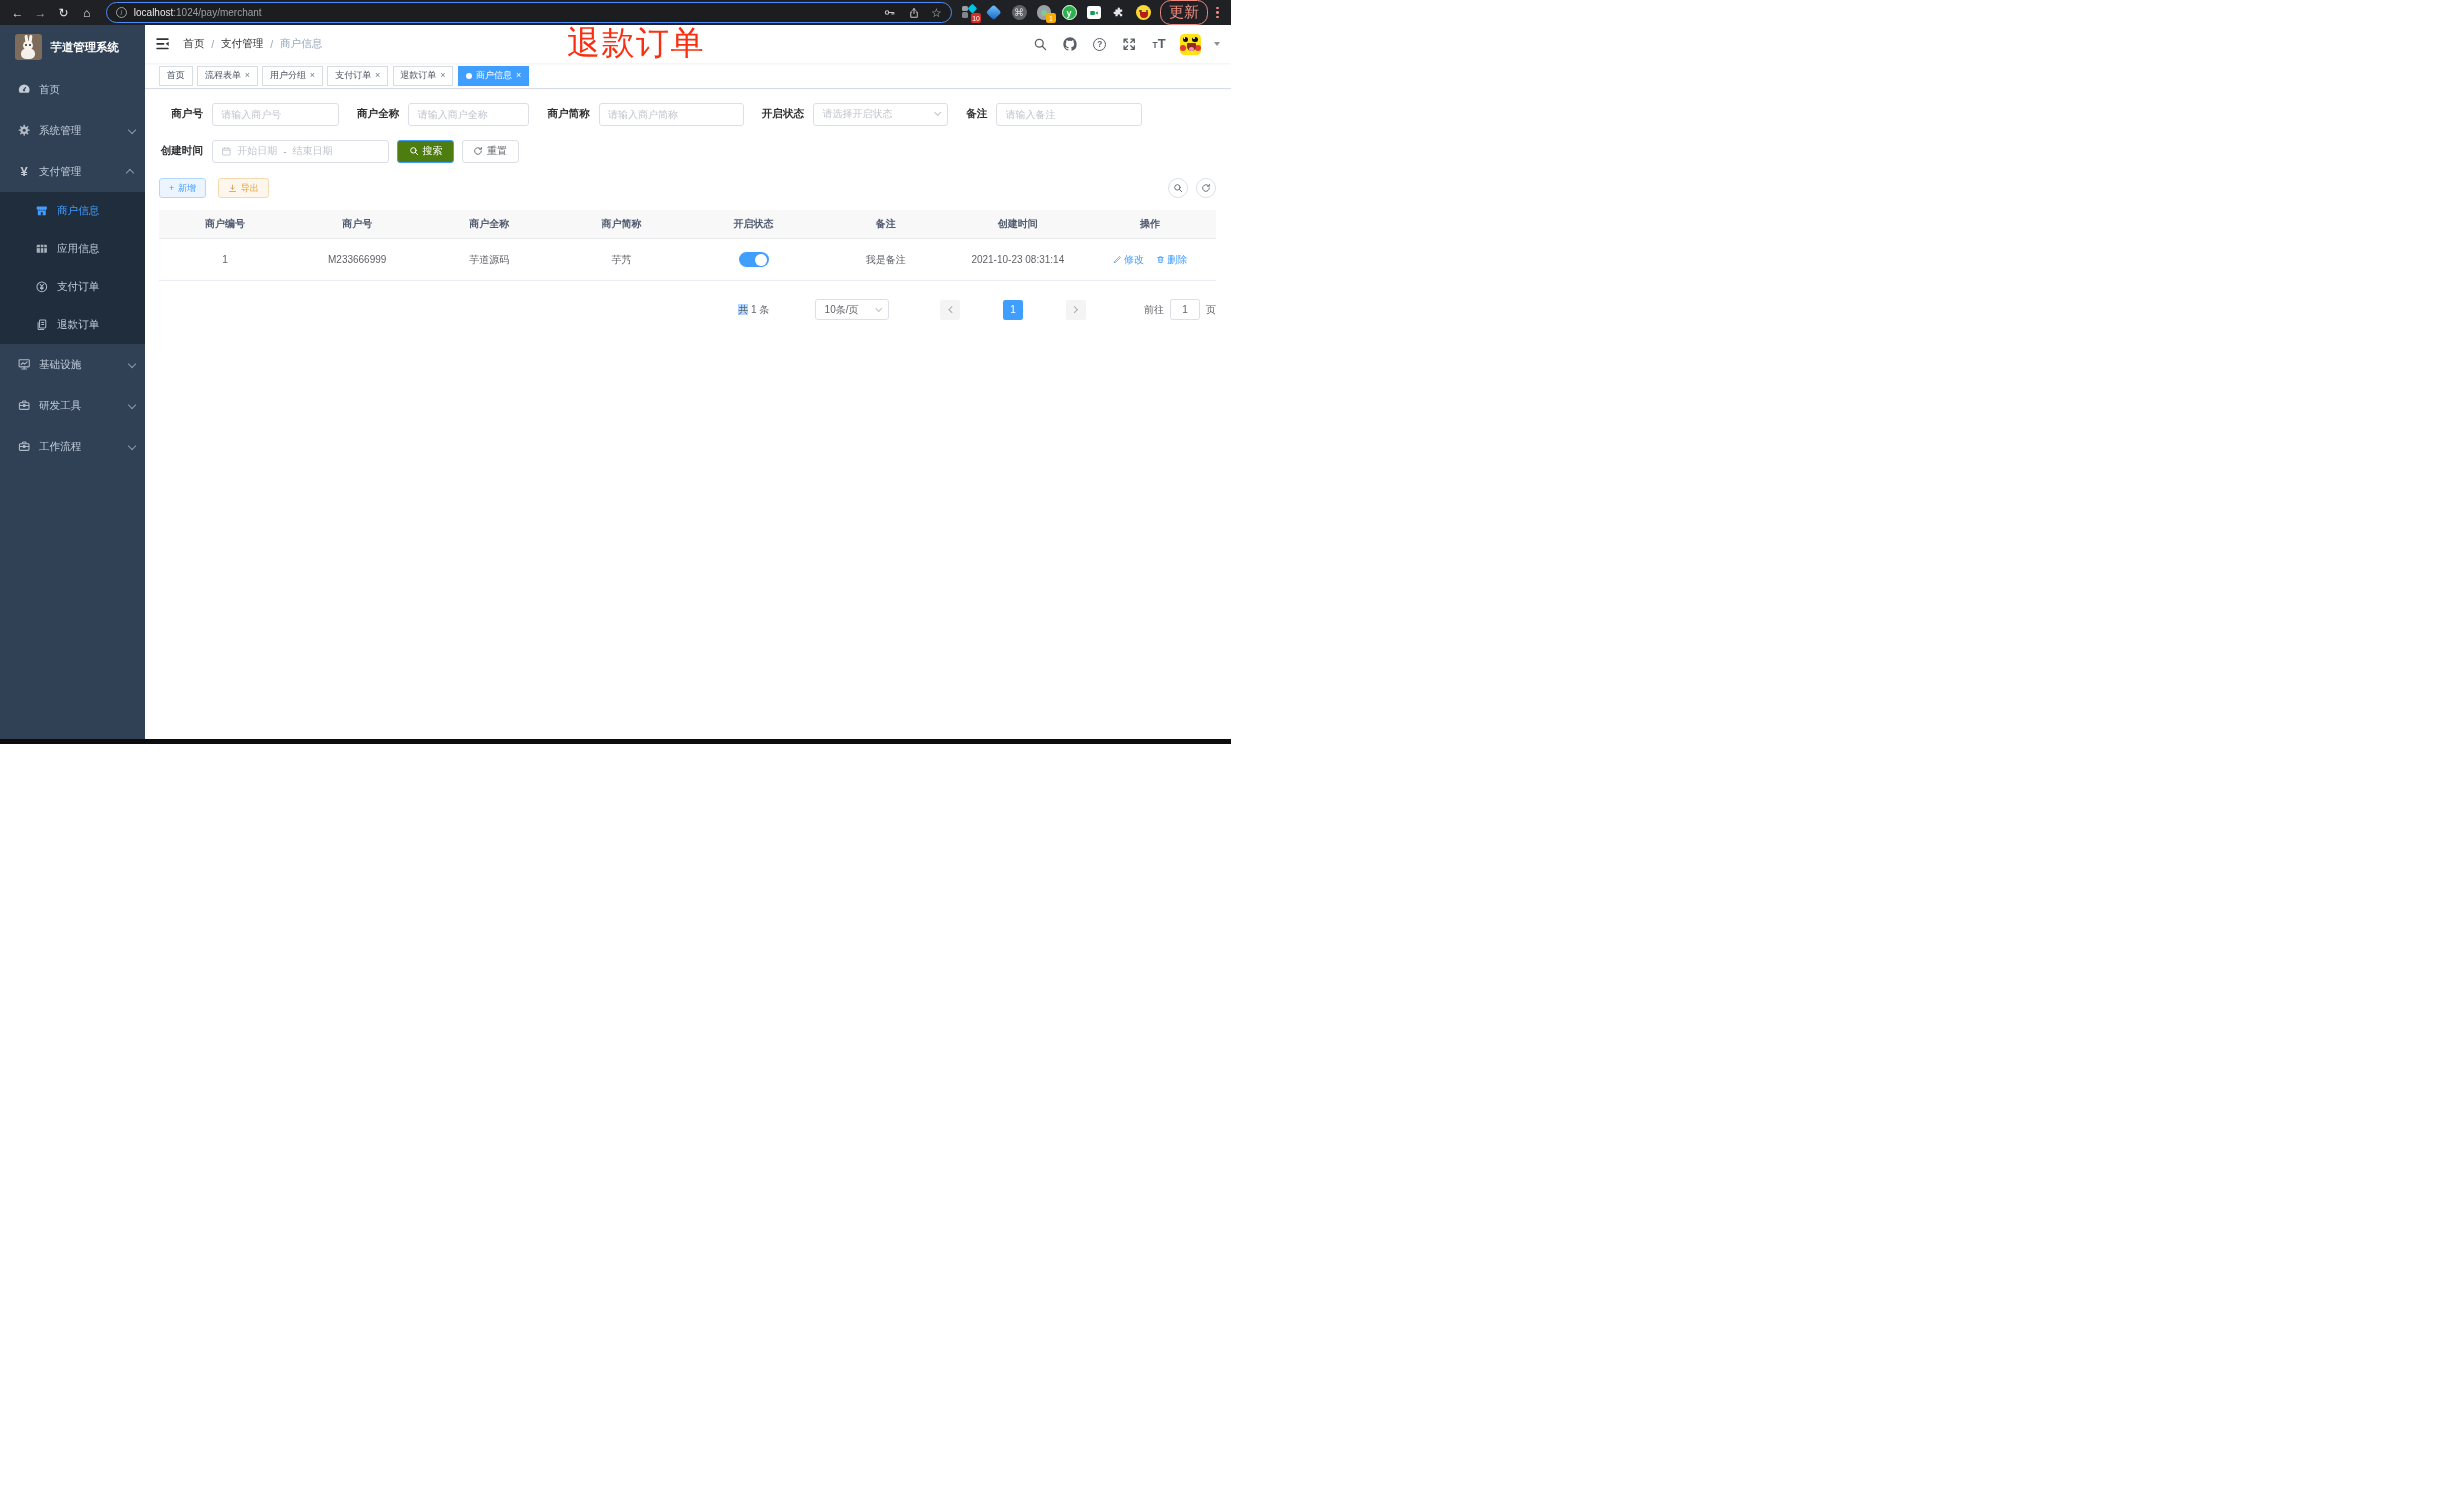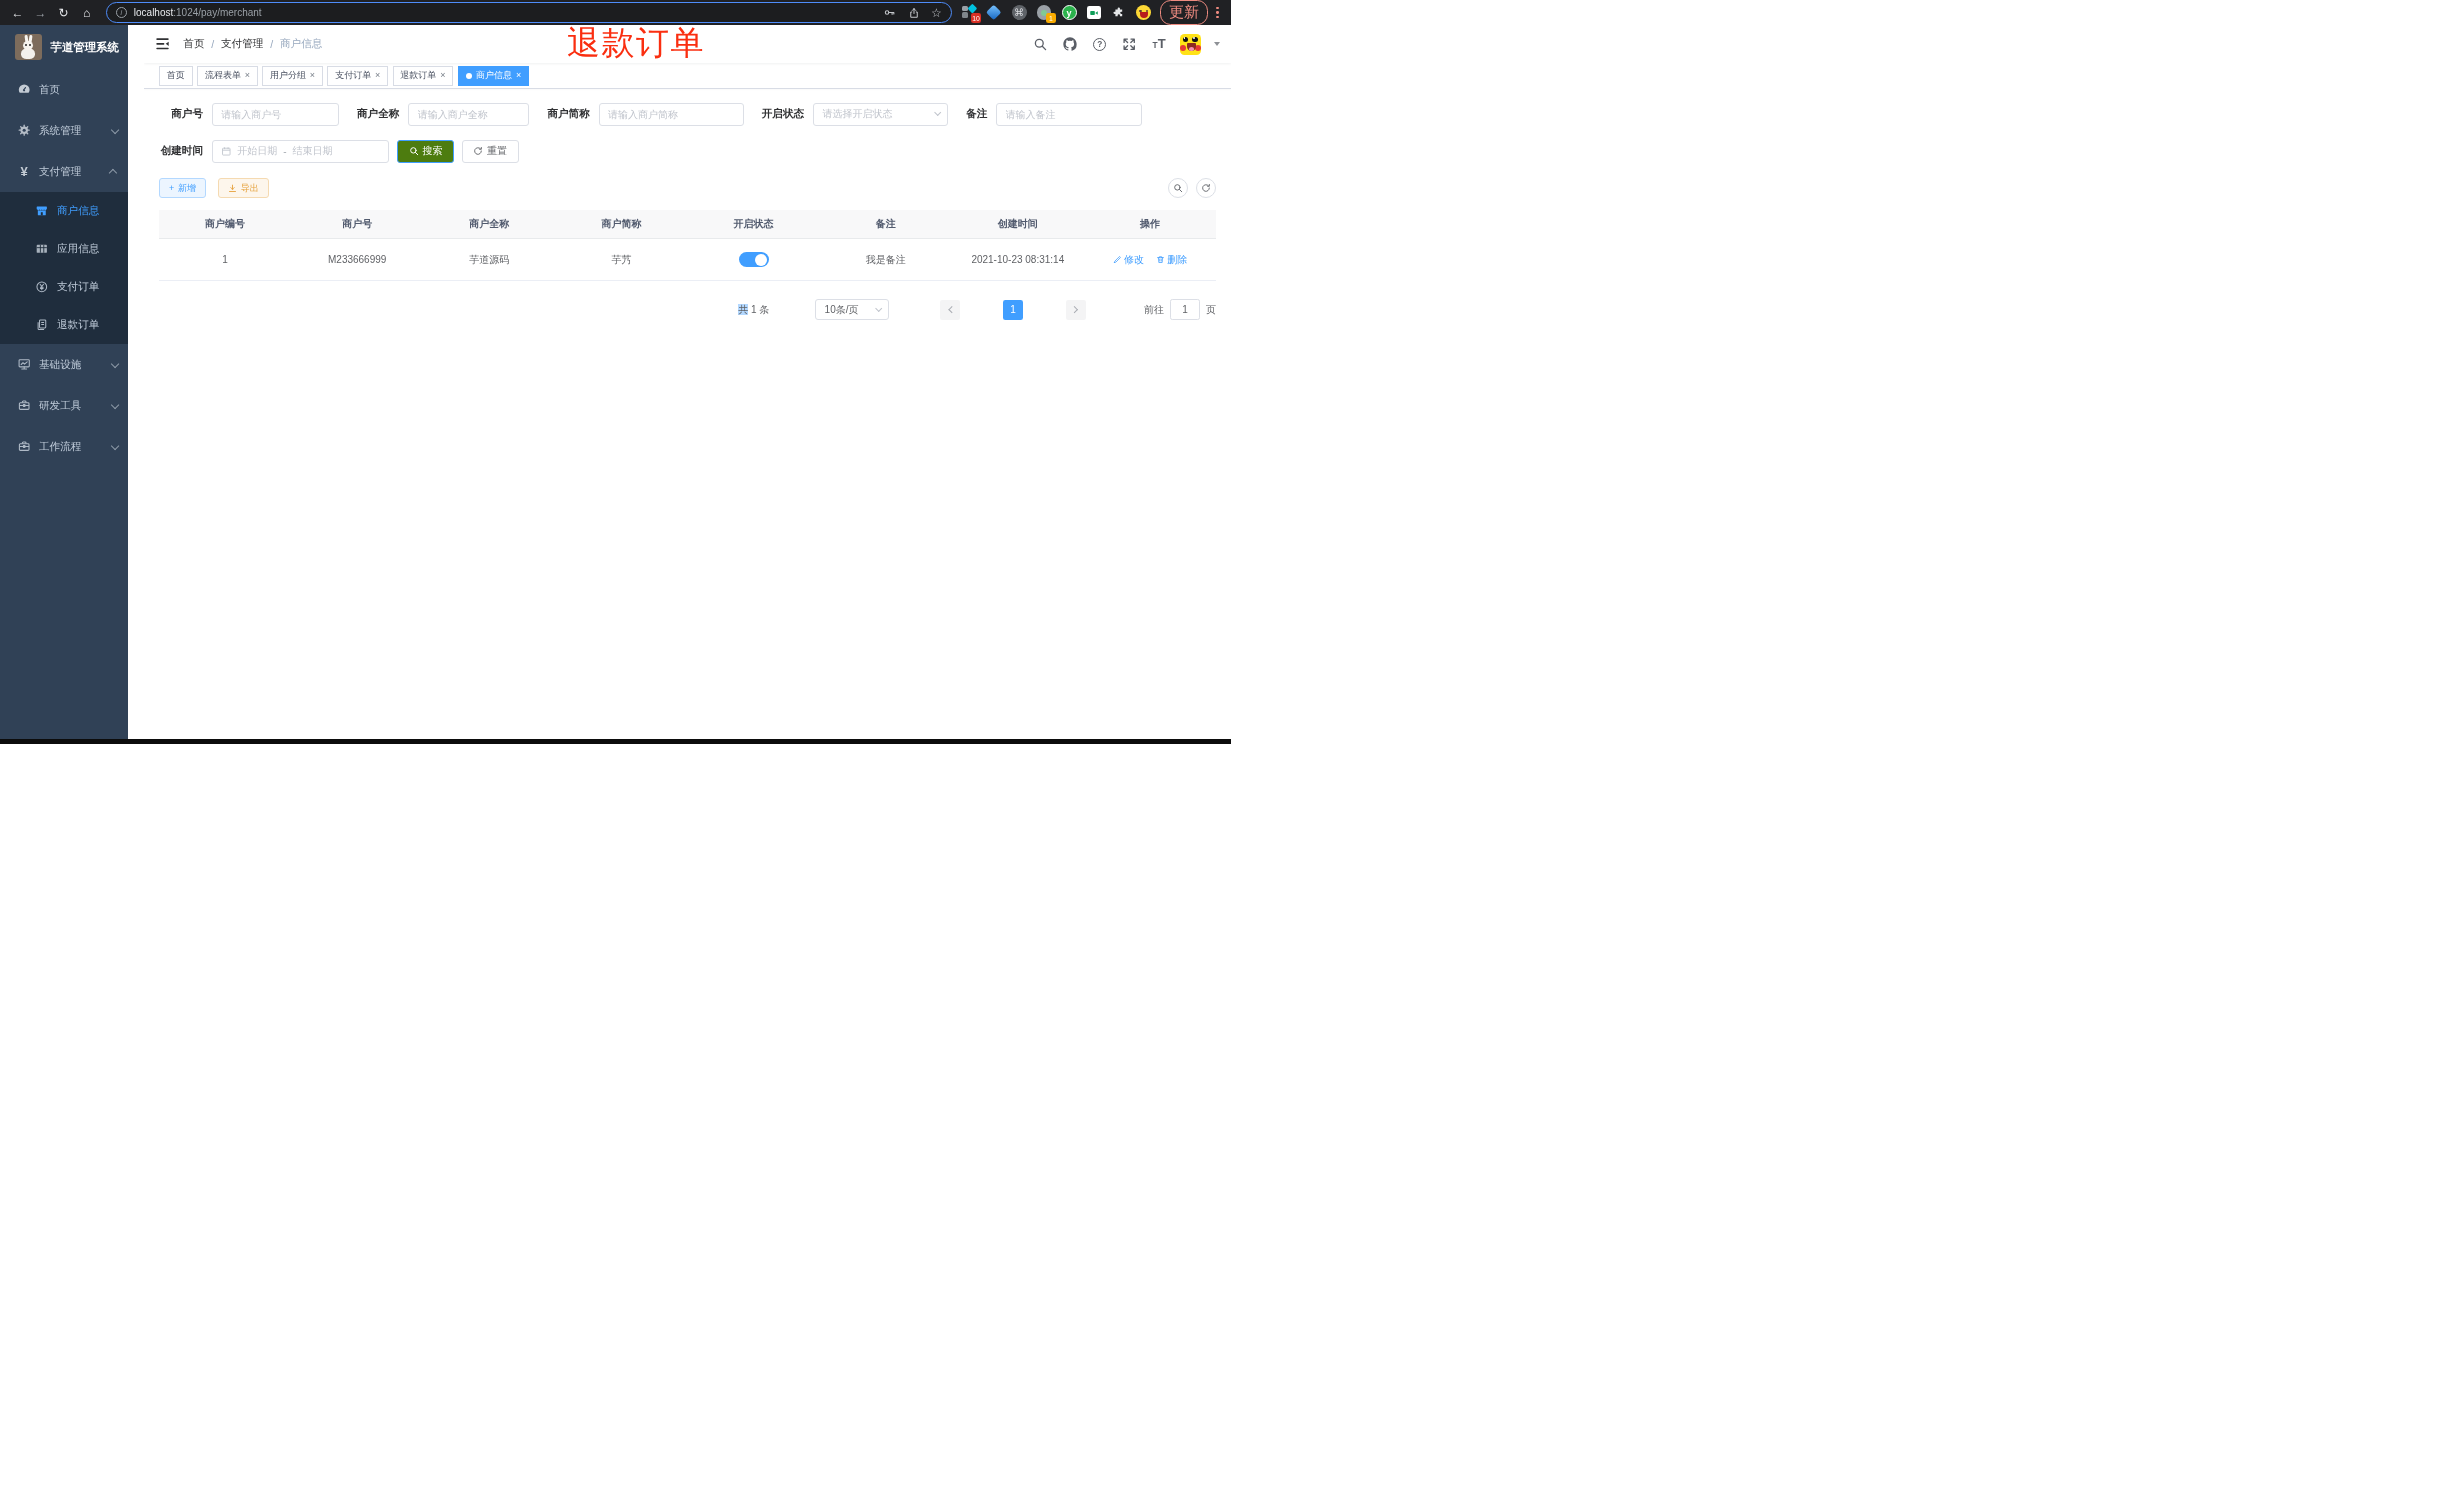--- a/index.html
+++ b/index.html
@@ -35,21 +35,21 @@
   .ext-flag { width:13.6px; height:13.6px; border-radius:2.3px; background:#fff; display:flex; align-items:center; justify-content:center; }
   .ext-face { width:15px; height:15px; border-radius:50%; background:#fdd835; position:relative; }
   .ext-face i { position:absolute; top:4.5px; width:2.3px; height:2.3px; border-radius:50%; background:#5d4037; }
   .ext-face i.l { left:3px; } .ext-face i.r { right:3px; }
   .ext-face b { position:absolute; left:3.8px; bottom:2.3px; width:7.6px; height:5.3px; border-radius:0 0 6px 6px; background:#b71c1c; }
   .update-pill { margin-left:4.5px; border:1.1px solid #ee8b80; color:#ee8b80; border-radius:10.6px; padding:2.3px 8.3px; font-size:15px; cursor:pointer; background:none; white-space:nowrap; }
   .menu-dots { width:12px; height:16.7px; display:flex; flex-direction:column; align-items:center; justify-content:center; gap:1.9px; cursor:pointer; }
   .menu-dots i { width:2.3px; height:2.3px; border-radius:50%; background:#ee8b80; }
 
   
-  .sidebar { position:absolute; top:25px; left:0; width:128px; bottom:5.3px; background:#304156; z-index:10; }
+  .sidebar { position:absolute; top:25px; left:0; width:145px; bottom:5.3px; background:#304156; z-index:10; }
   .logo-row { height:44px; display:flex; align-items:center; padding-left:15px; gap:9px; cursor:pointer; }
   .logo-img { width:26.5px; height:26.5px; border-radius:3px; background:#7d6c5c; position:relative; overflow:hidden; flex:none; }
   .logo-img .body { position:absolute; left:6px; bottom:0.8px; width:14.4px; height:11.4px; background:#f4f1ec; border-radius:50% 50% 40% 40%; }
   .logo-img .head { position:absolute; left:8.3px; top:6.8px; width:10px; height:9px; background:#f7f4ef; border-radius:50%; }
   .logo-img .ear1,.logo-img .ear2 { position:absolute; top:0.8px; width:3px; height:8.3px; background:#f7f4ef; border-radius:2.3px; }
   .logo-img .ear1 { left:10px; transform:rotate(-8deg);} .logo-img .ear2 { left:14.4px; transform:rotate(8deg);}
   .logo-img .eye1,.logo-img .eye2 { position:absolute; top:10px; width:1.9px; height:2.3px; border-radius:50%; background:#333; }
   .logo-img .eye1 { left:10px; } .logo-img .eye2 { left:14.4px; }
   .logo-title { color:#fff; font-size:11.4px; font-weight:bold; white-space:nowrap; }
   .menu-item { height:41px; display:flex; align-items:center; padding:0 10.6px 0 15px; color:#bfcbd9; font-size:10.6px; cursor:pointer; }

